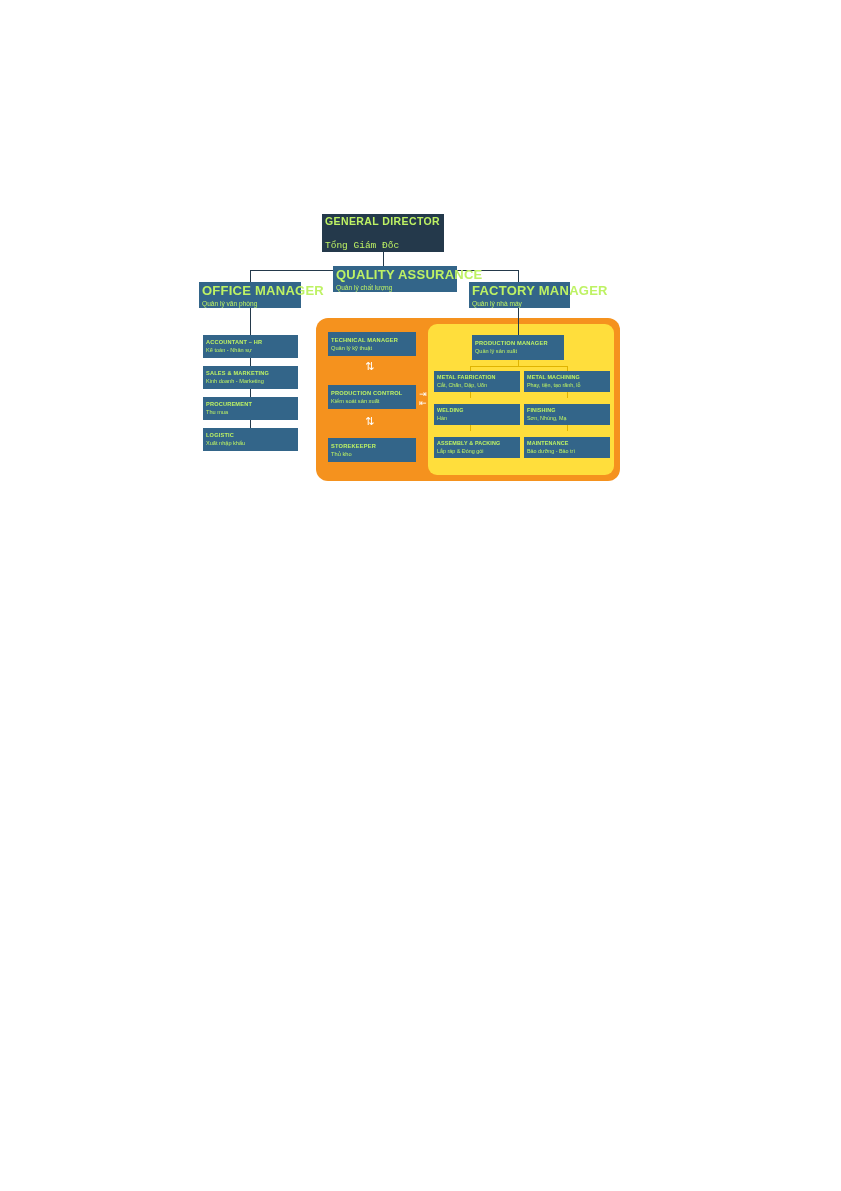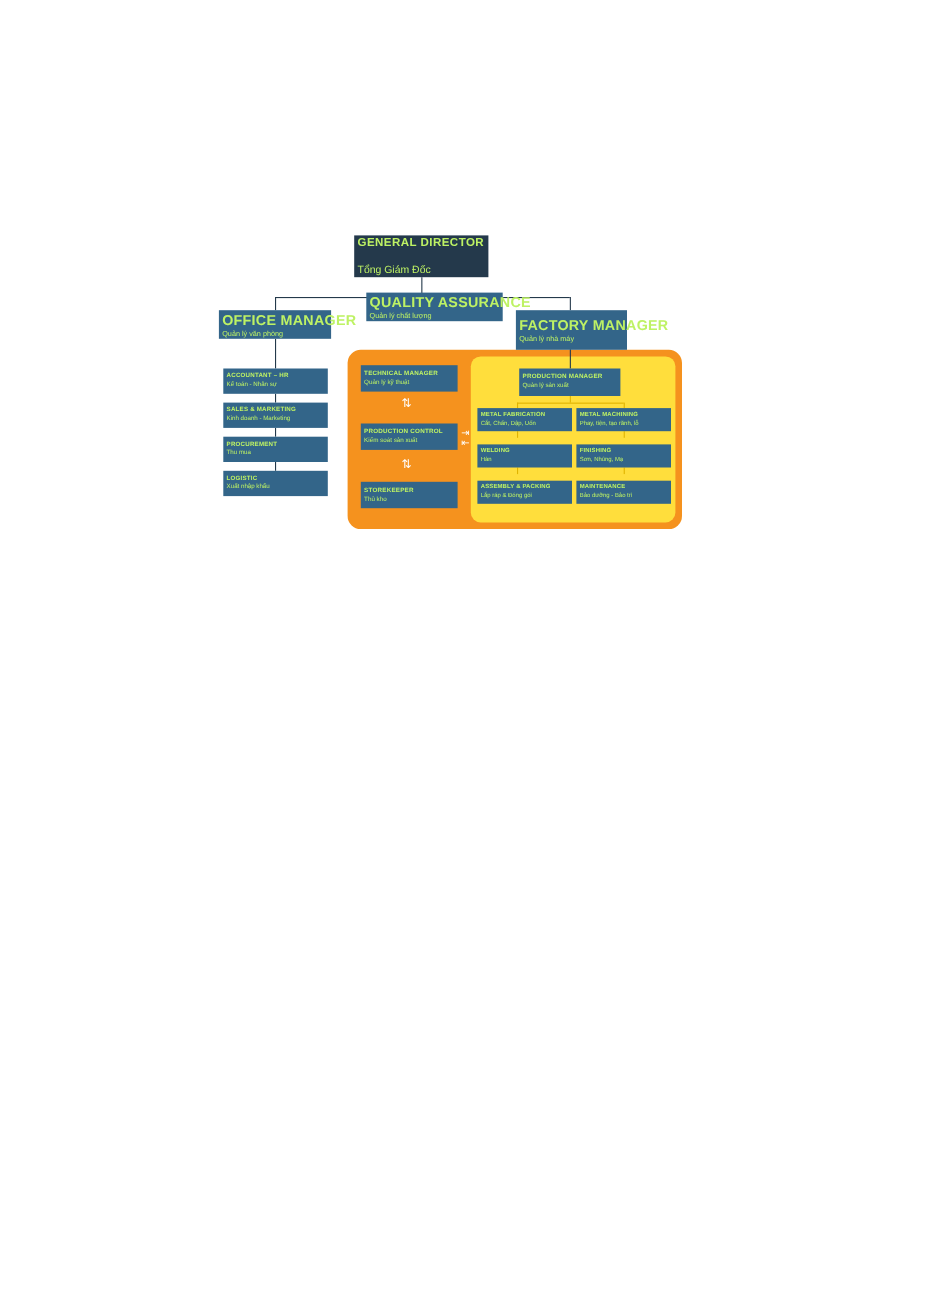--- a/index.html
+++ b/index.html
@@ -45,21 +45,21 @@
   .node .t2 {
     font-weight: normal;
     white-space: nowrap;
   }
 
   
   .node.root {
     background: #24394b;
   }
   .node.root .t1 { font-size: 10.5px; letter-spacing: 0.4px; }
-  .node.root .t2 { font-size: 9.5px; margin-top: 12px; }
+  .node.root .t2 { font-size: 9.5px; margin-top: 12px; font-family: Liberation Mono, monospace; }
 
   
   .node.lvl2 .t1 { font-size: 13px; letter-spacing: 0.25px; }
   .node.lvl2 .t2 { font-size: 6.6px; margin-top: 1.5px; }
 
   
   .node.lvl3 .t1 { font-size: 5.6px; letter-spacing: 0.2px; }
   .node.lvl3 .t2 { font-size: 5.6px; margin-top: 1.5px; }
 
   
@@ -168,21 +168,21 @@
   <div class="node lvl2" style="left:199px; top:282px; width:102px; height:26px;">
     <span class="t1">OFFICE MANAGER</span>
     <span class="t2">Quản lý văn phòng</span>
   </div>
 
   <div class="node lvl2" style="left:333px; top:266px; width:124px; height:26px;">
     <span class="t1">QUALITY  ASSURANCE</span>
     <span class="t2">Quản lý chất lượng</span>
   </div>
 
-  <div class="node lvl2" style="left:469px; top:282px; width:101px; height:36px;">
+  <div class="node lvl2" style="left:469px; top:282px; width:101px; height:26px;">
     <span class="t1">FACTORY MANAGER</span>
     <span class="t2">Quản lý nhà máy</span>
   </div>
 
   <div class="node lvl3" style="left:203px; top:335px; width:95px; height:23px;">
     <span class="t1">ACCOUNTANT – HR</span>
     <span class="t2">Kế toán - Nhân sự</span>
   </div>
 
   <div class="node lvl3" style="left:203px; top:366px; width:95px; height:23px;">

